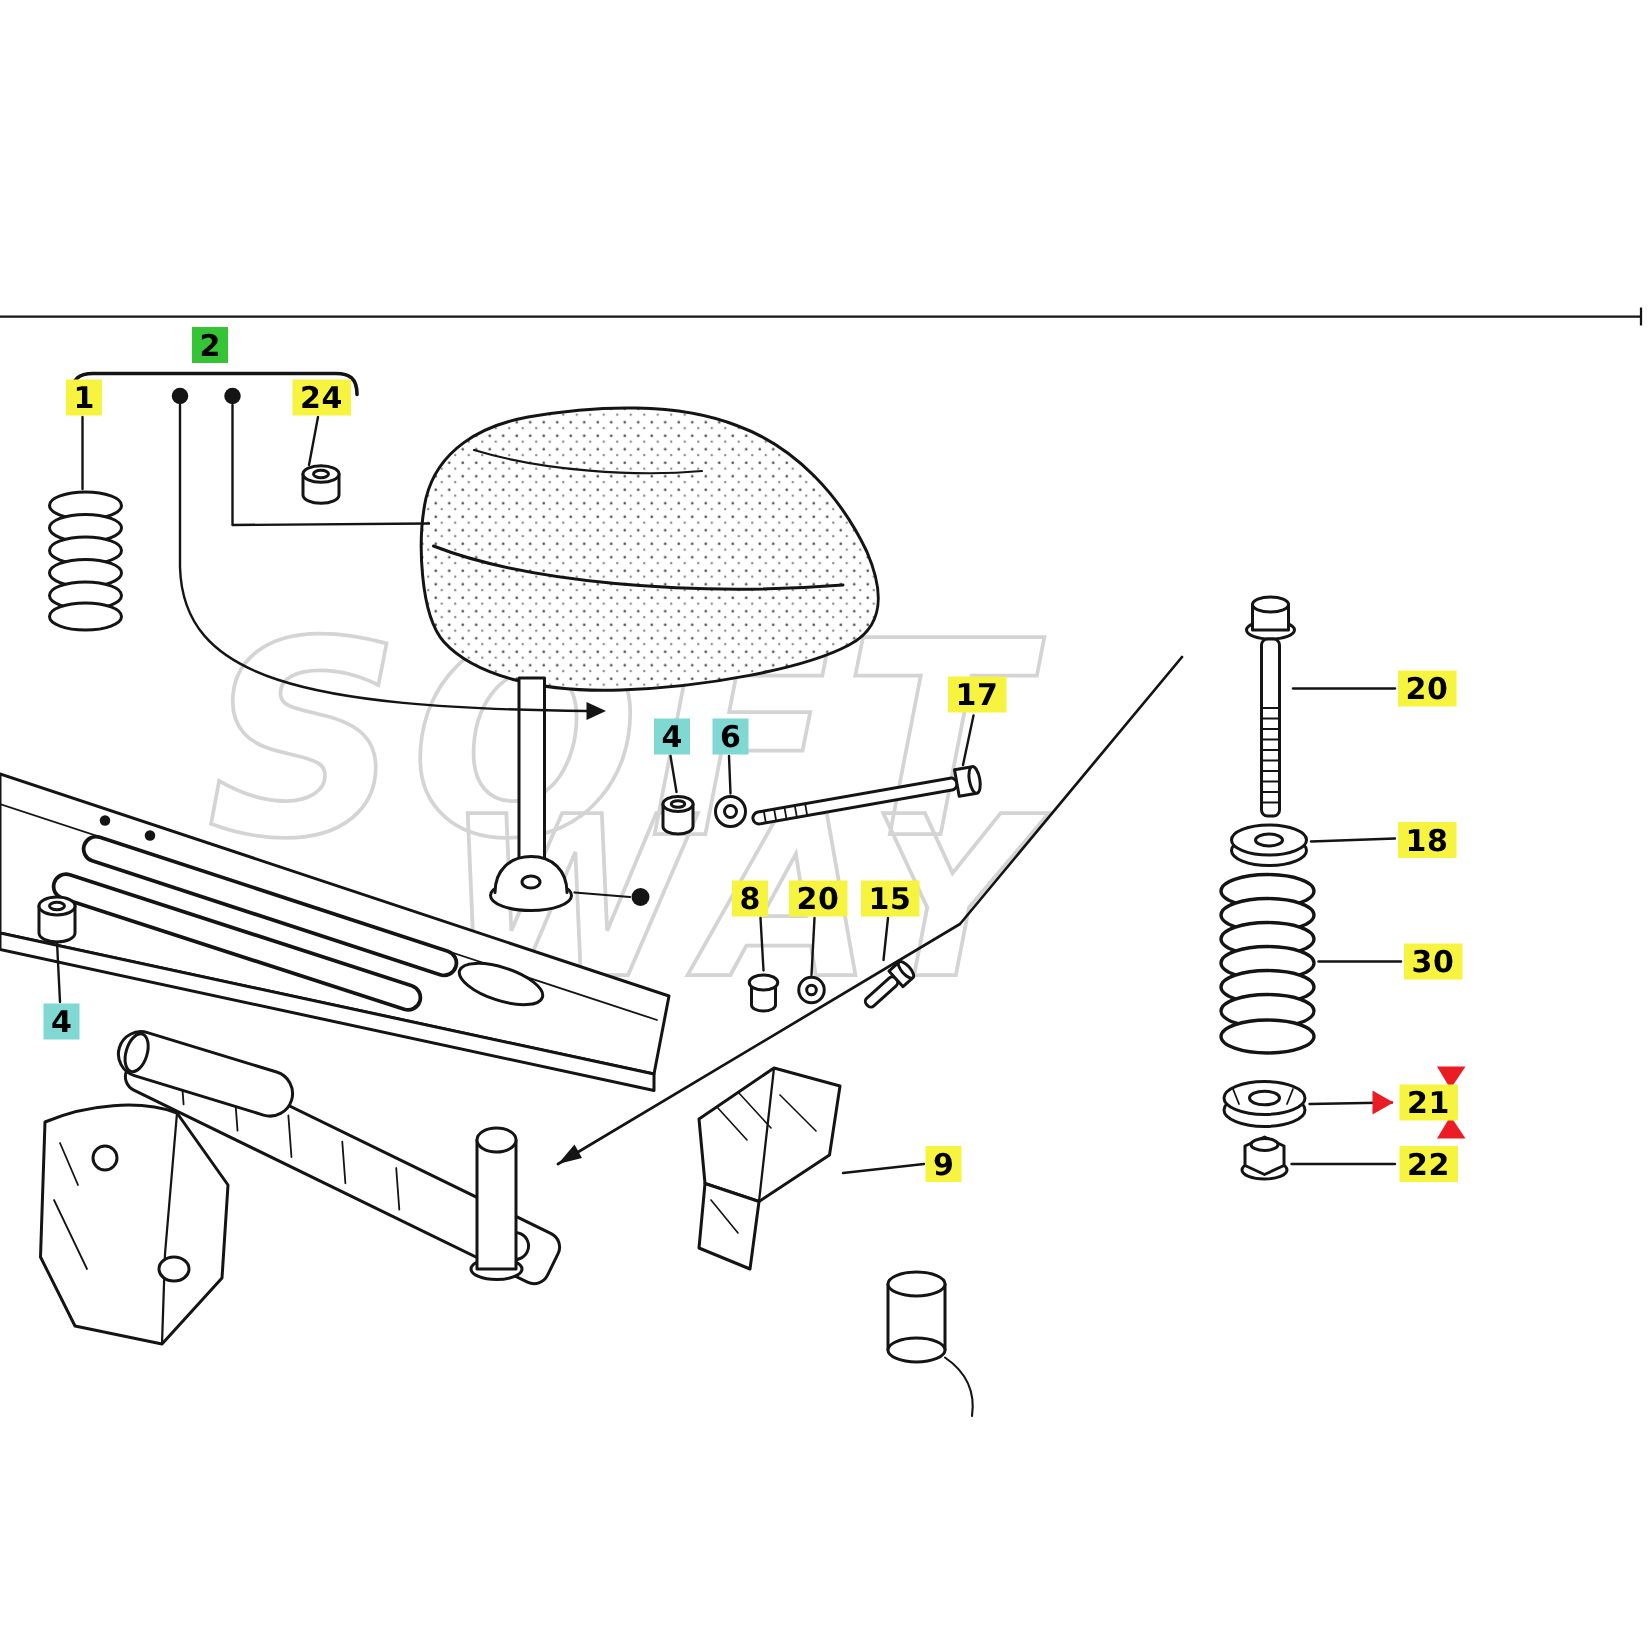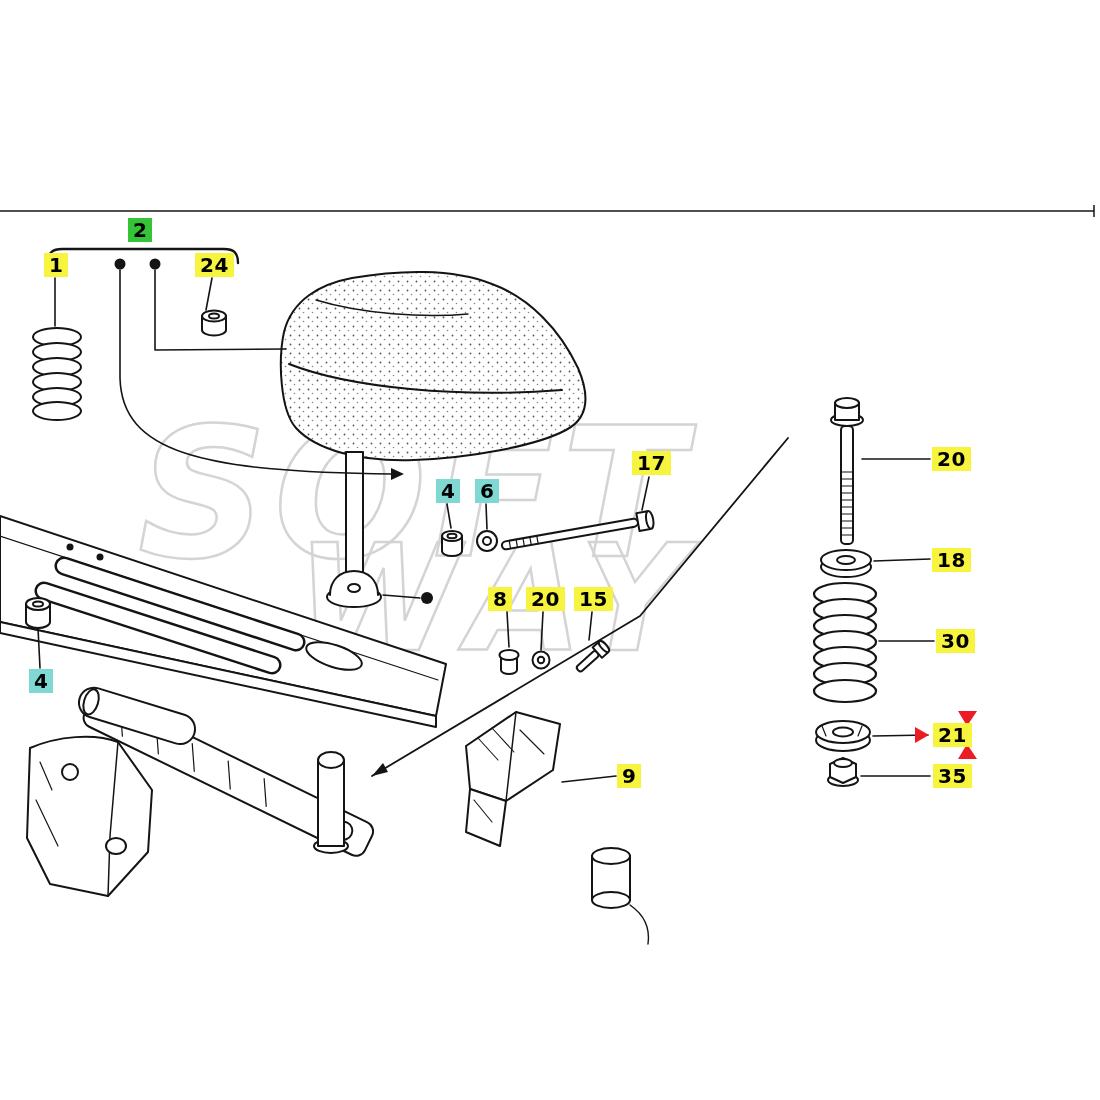--- a/index.html
+++ b/index.html
@@ -270,15 +270,15 @@
   <div class="lbl hl-yellow" style="left:632px;top:451px">17</div>
   <div class="lbl hl-yellow" style="left:488px;top:587px">8</div>
   <div class="lbl hl-yellow" style="left:526px;top:587px">20</div>
   <div class="lbl hl-yellow" style="left:574px;top:587px">15</div>
   <div class="lbl hl-yellow" style="left:617px;top:764px">9</div>
   <div class="lbl hl-cyan" style="left:29px;top:669px">4</div>
   <div class="lbl hl-yellow" style="left:932px;top:447px">20</div>
   <div class="lbl hl-yellow" style="left:932px;top:548px">18</div>
   <div class="lbl hl-yellow" style="left:936px;top:629px">30</div>
   <div class="lbl hl-yellow" style="left:933px;top:723px">21</div>
-  <div class="lbl hl-yellow" style="left:933px;top:764px">35</div>
+  <div class="lbl hl-yellow" style="left:933px;top:764px">22</div>
 
 </div>
 
 </body></html>

